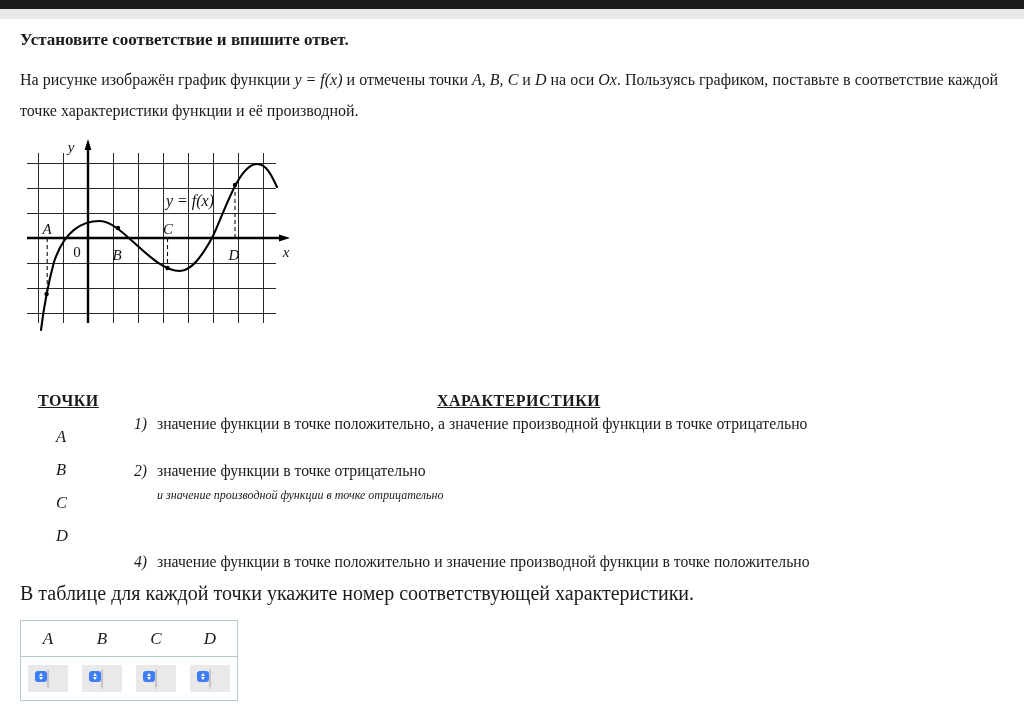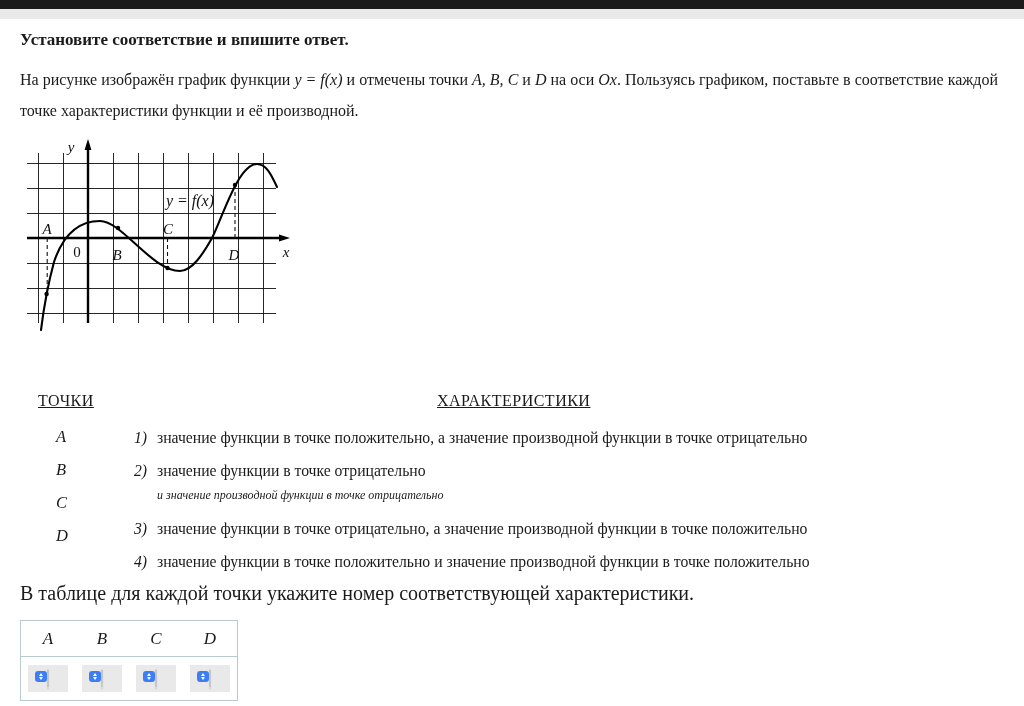--- a/index.html
+++ b/index.html
@@ -31,21 +31,21 @@
   .graph-wrap { margin: 12px 0 0 0; }
   svg.graph { display: block; }
   .graph text { fill: #111; }
   .glabel { font-family: "Liberation Serif", serif; font-style: italic; font-size: 15px; }
   .gzero  { font-family: "Liberation Serif", serif; font-size: 15px; }
   .gcurve { font-family: "Liberation Serif", serif; font-style: italic; font-size: 16px; }
 
   .match { position: relative; height: 193px; margin-top: 57px; }
   .col-header {
     position: absolute; top: 1px;
-    font-weight: normal; font-size: 16px;
+    font-weight: bold; font-size: 16px;
     text-decoration: underline;
     letter-spacing: 0.5px;
   }
   .hdr-points { left: 18px; }
   .hdr-chars  { left: 417px; }
   .pt-letter {
     position: absolute; left: 36px;
     font-style: italic; font-size: 16.5px; line-height: 16px;
   }
   .char-item { position: absolute; left: 114px; font-size: 15.7px; line-height: 17px; white-space: nowrap; }
@@ -176,24 +176,23 @@
 
   <div class="match">
     <div class="col-header hdr-points">ТОЧКИ</div>
     <div class="col-header hdr-chars">ХАРАКТЕРИСТИКИ</div>
 
     <div class="pt-letter" style="top:38px">A</div>
     <div class="pt-letter" style="top:71px">B</div>
     <div class="pt-letter" style="top:104px">C</div>
     <div class="pt-letter" style="top:137px">D</div>
 
-    <div class="char-item" style="top:38px"><span class="char-num">1)</span><span>значение функции в точке положительно, а значение производной функции в точке отрицательно</span></div>
+    <div class="char-item" style="top:24px"><span class="char-num">1)</span><span>значение функции в точке положительно, а значение производной функции в точке отрицательно</span></div>
     <div class="char-item" style="top:71px"><span class="char-num">2)</span><span>значение функции в точке отрицательно</span></div>
     <div class="char-cont" style="top:96px">и значение производной функции в точке отрицательно</div>
-    <div class="char-item" style="top:129px"><span class="char-num">3)</span><span>значение функции в точке отрицательно, а значение производной функции в точке положительно</span></div>
     <div class="char-item" style="top:162px"><span class="char-num">4)</span><span>значение функции в точке положительно и значение производной функции в точке положительно</span></div>
   </div>
 
   <p class="note">В таблице для каждой точки укажите номер соответствующей характеристики.</p>
 
   <table class="answer">
     <tbody>
         <tr>
       <th>A</th>
       <th>B</th>

